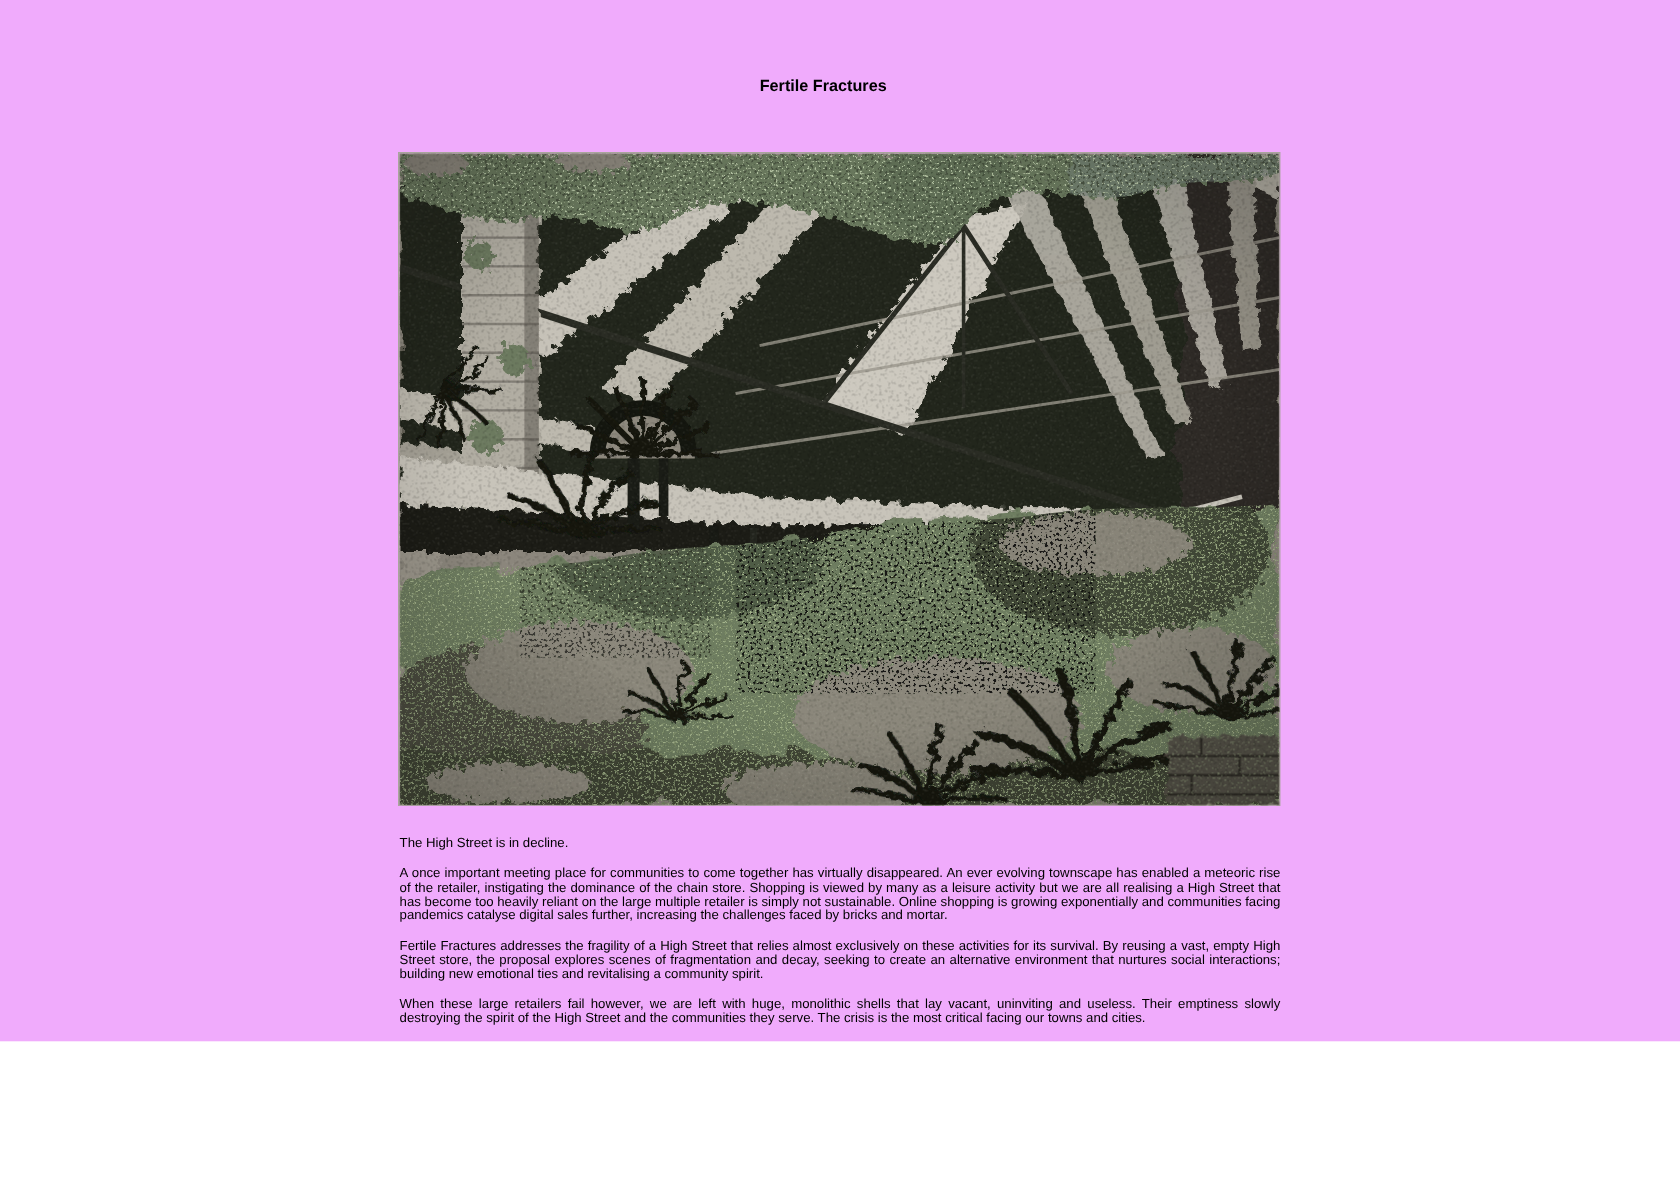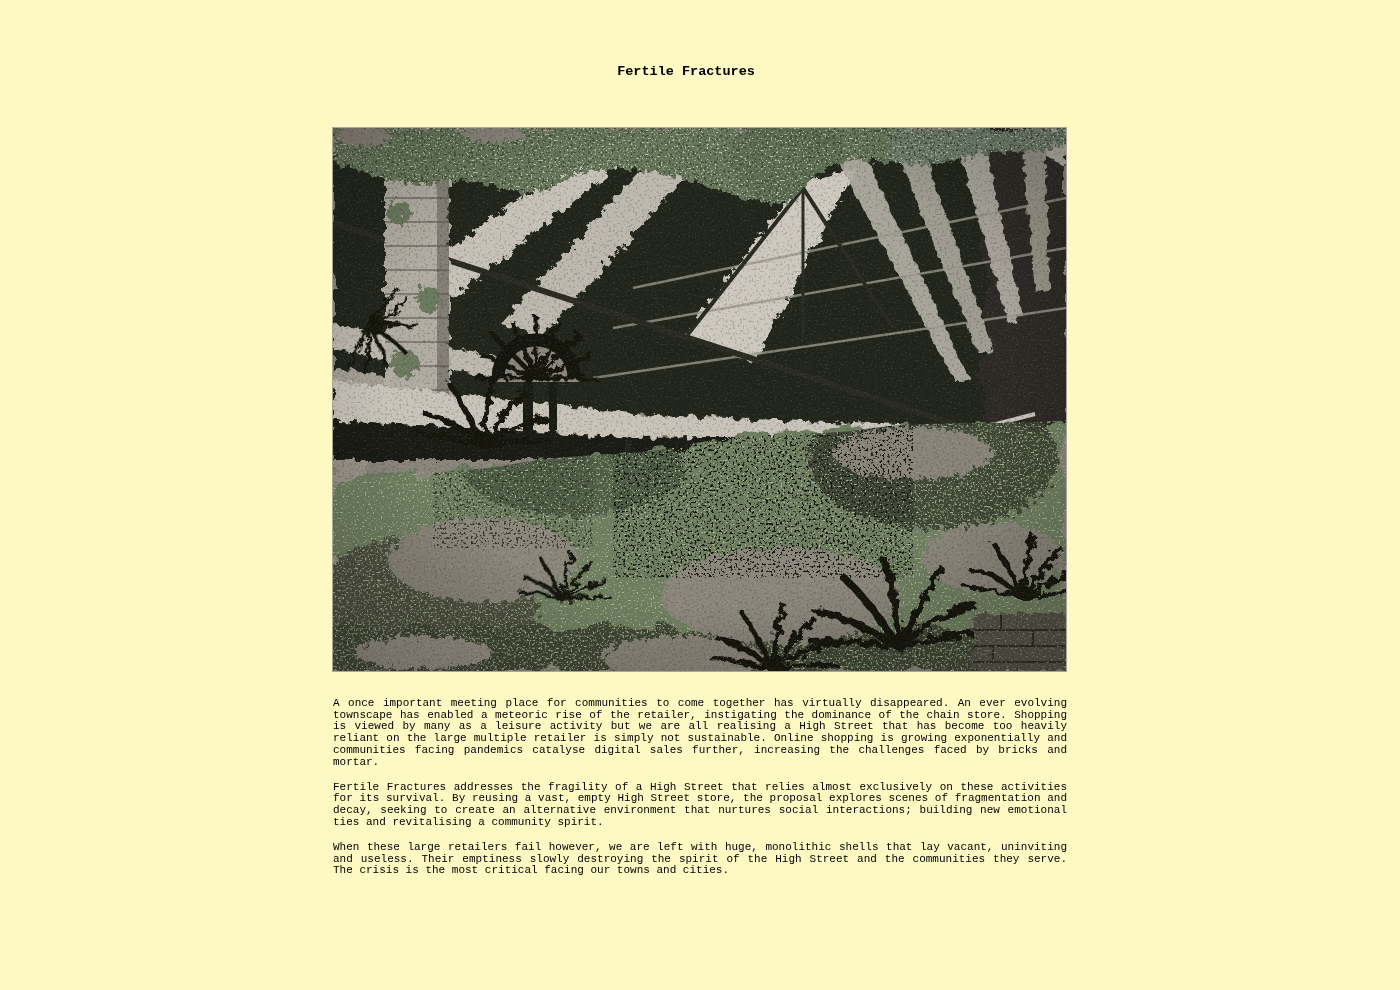--- a/index.html
+++ b/index.html
@@ -1,20 +1,20 @@
 <!DOCTYPE html>
 <html><head>
 <meta charset="utf-8">
 <style>
   html,body{margin:0;padding:0;background:#ffffff;}
   .page{
     position:relative;
-    width:1400px;height:990px;
-    background:#fef9c3;
-    font-family:Liberation Mono, monospace;
+    width:1400px;height:868px;
+    background:#f0abfc;
+    font-family:Liberation Sans, sans-serif;
     color:#000;
     overflow:hidden;
   }
   .doc-title{
     position:absolute;
     left:333px;top:64px;width:706px;
     text-align:center;
     font-size:13.5px;
     font-weight:bold;
     letter-spacing:0;
@@ -232,18 +232,19 @@
         <ellipse cx="160" cy="6" rx="30" ry="9" fill="#8b867c" filter="url(#fMoss)"></ellipse>
       </g>
 
       <rect x="0" y="0" width="733" height="543" fill="#0a0b08" opacity="0.14" filter="url(#fSpeckD)"></rect>
       <rect x="0" y="0" width="733" height="543" fill="#d8d4c8" opacity="0.10" filter="url(#fSpeckL)"></rect>
       <rect x="0" y="0" width="733" height="543" fill="url(#vig)"></rect>
     </svg>
   </div>
 
   <div class="body-text">
+    <p>The High Street is in decline.</p>
     <p>A once important meeting place for communities to come together has virtually disappeared. An ever evolving townscape has enabled a meteoric rise of the retailer, instigating the dominance of the chain store. Shopping is viewed by many as a leisure activity but we are all realising a High Street that has become too heavily reliant on the large multiple retailer is simply not sustainable.  Online shopping is growing exponentially and communities facing pandemics catalyse digital sales further, increasing the challenges faced by bricks and mortar.</p>
     <p>Fertile Fractures addresses the fragility of a High Street that relies almost exclusively on these activities for its survival. By reusing a vast, empty High Street store, the proposal explores scenes of fragmentation and decay, seeking to create an alternative environment that nurtures social interactions; building new emotional ties and revitalising a community spirit.</p>
     <p>When these large retailers fail however, we are left with huge, monolithic shells that lay vacant, uninviting and useless. Their emptiness slowly destroying the spirit of the High Street and the communities they serve. The crisis is the most critical facing our towns and cities.</p>
   </div>
 
 </div>
 
 </body></html>

